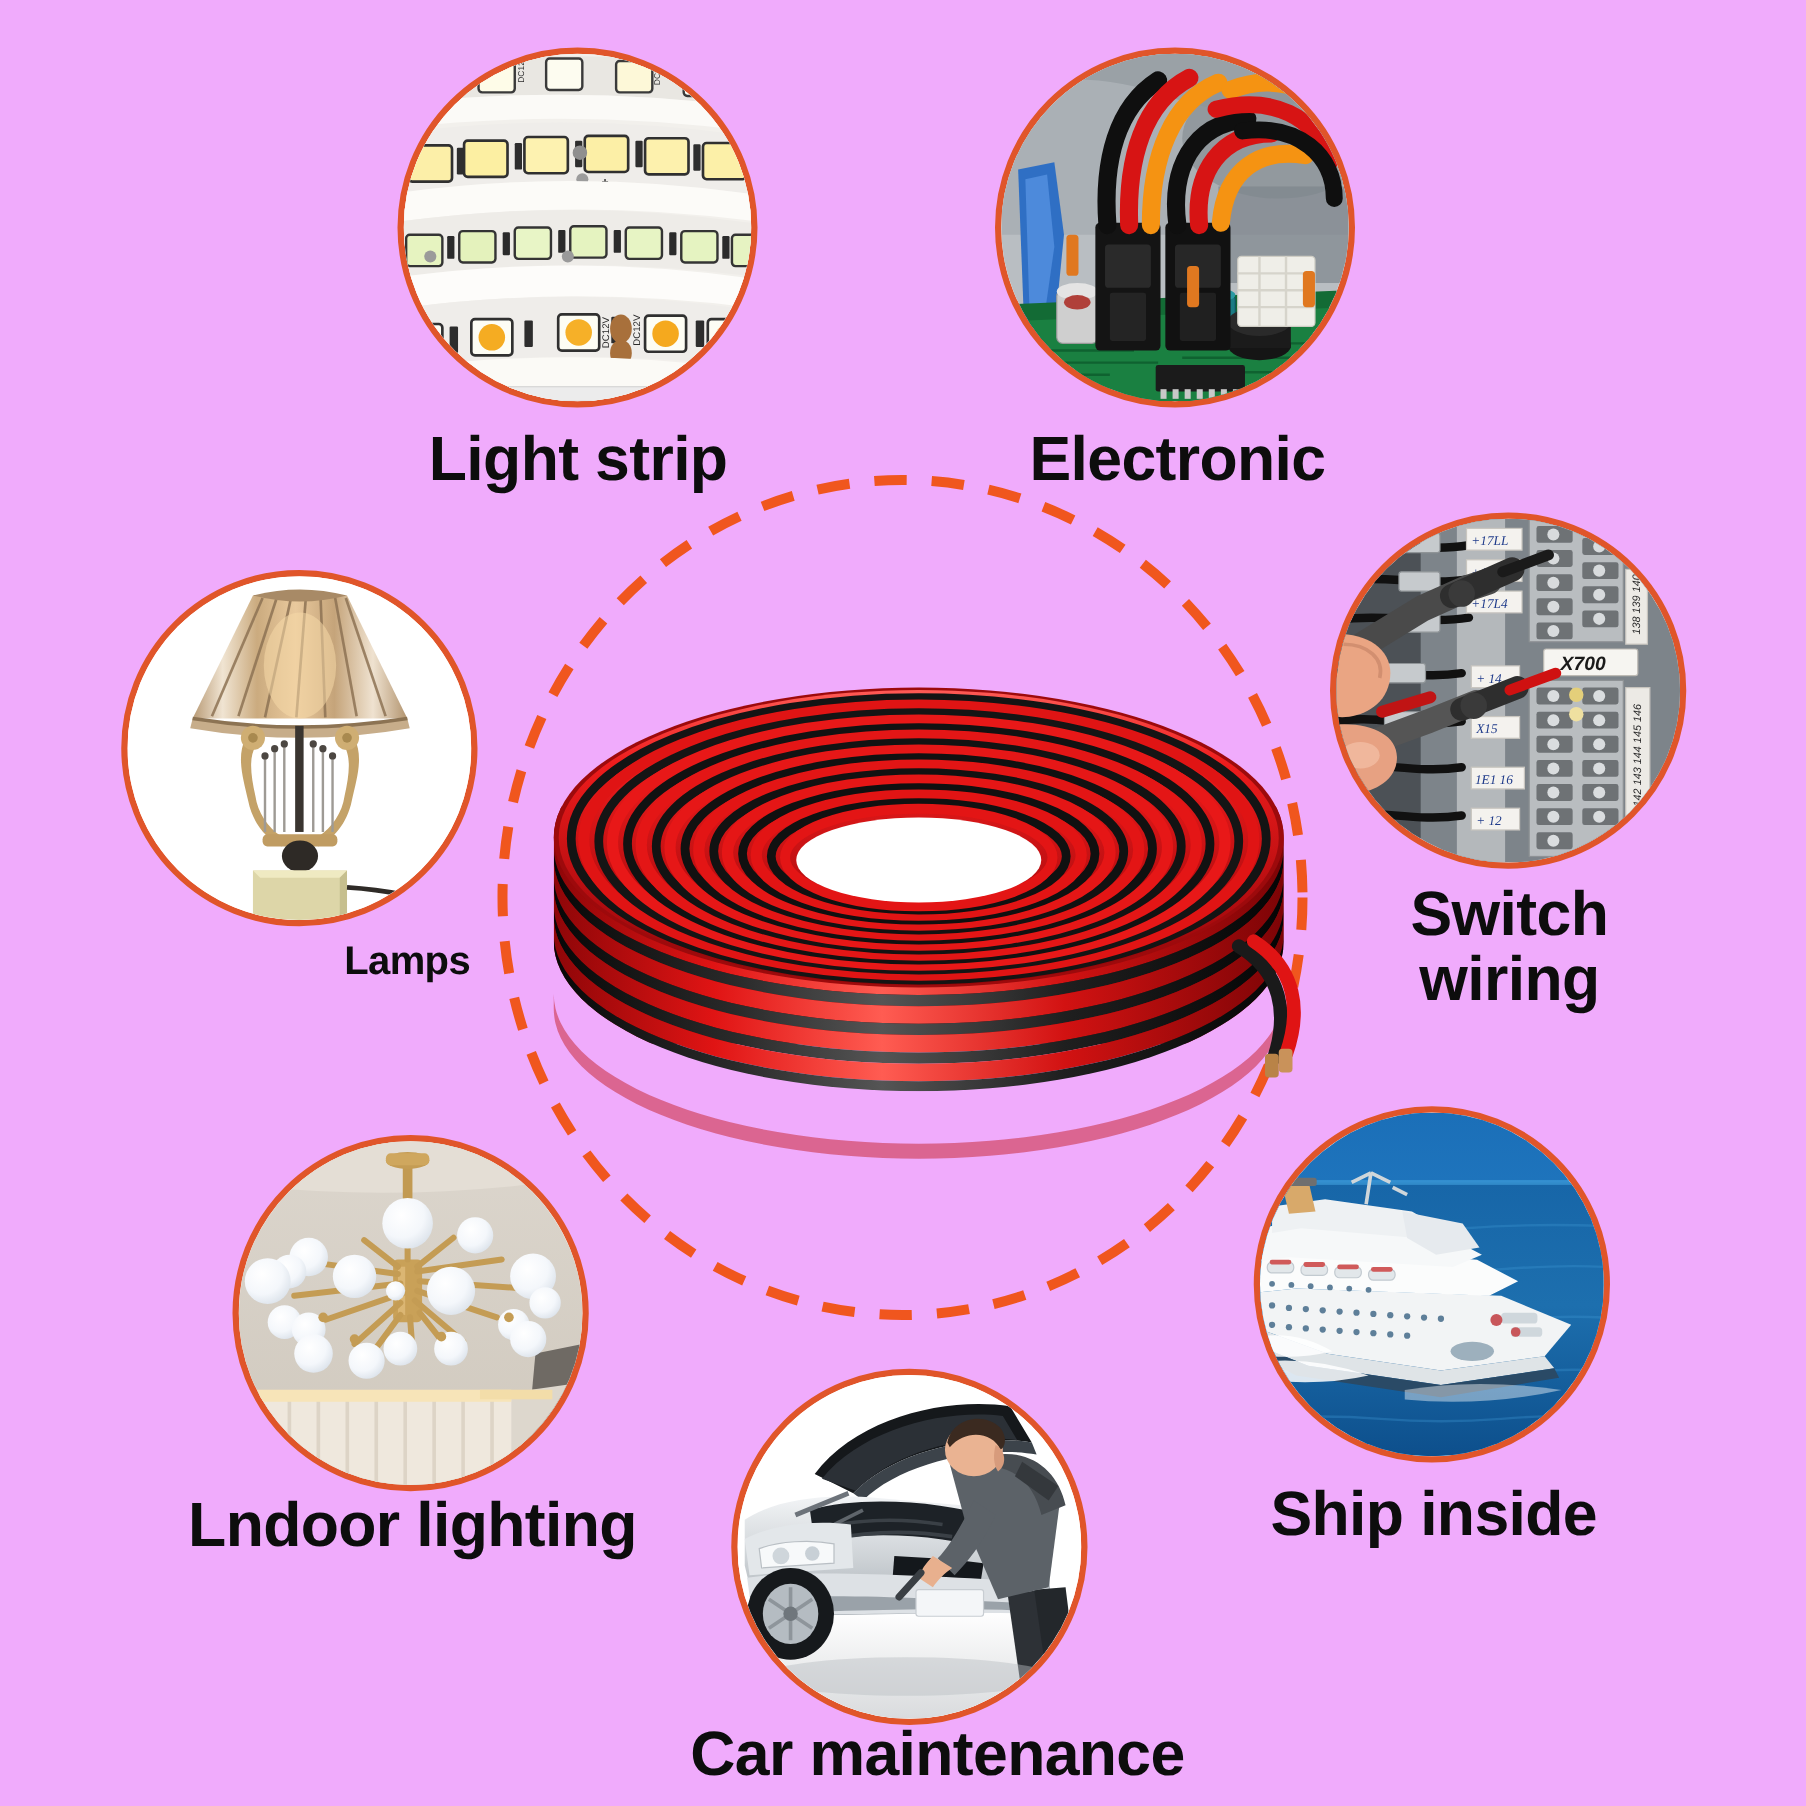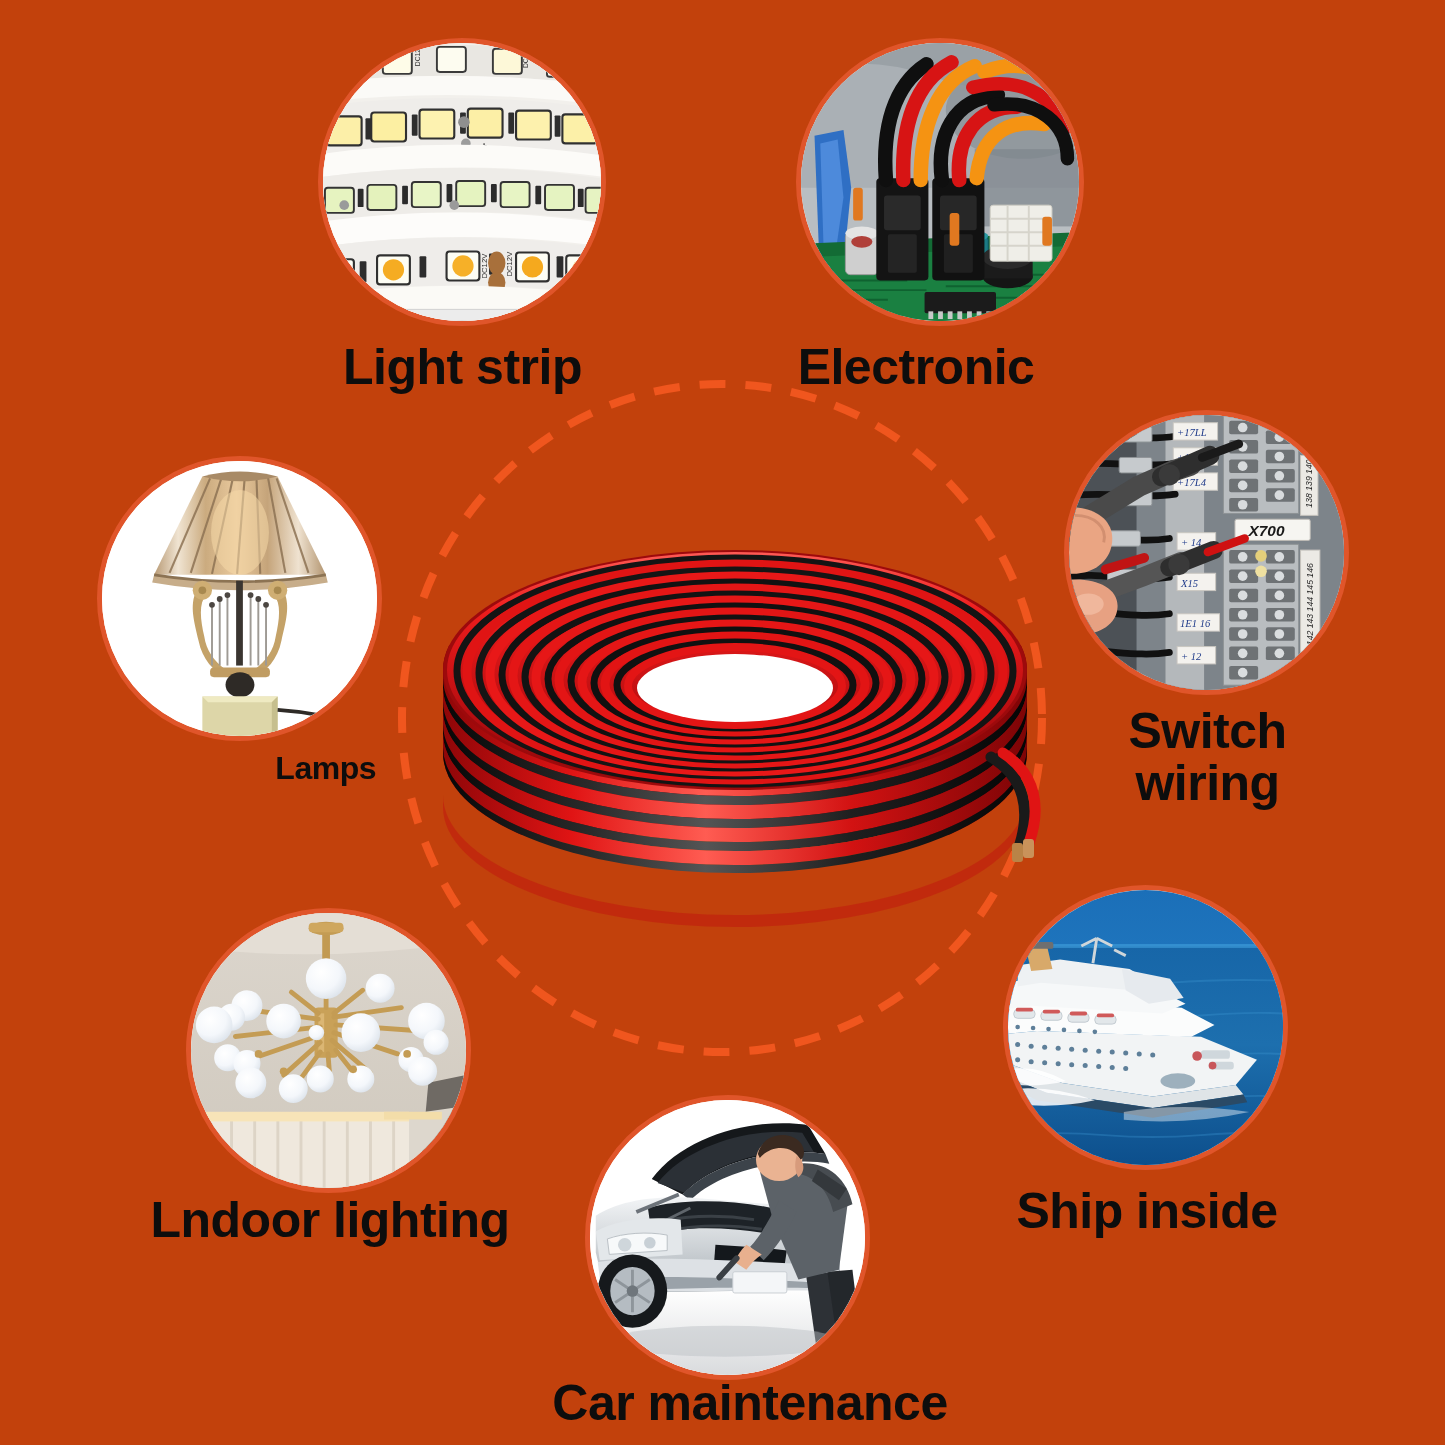--- a/index.html
+++ b/index.html
@@ -3,21 +3,21 @@
 <meta charset="utf-8">
 <title>Wire Applications Infographic</title>
 <style>
   html,body{margin:0;padding:0;}
   body{
     width:1445px;height:1445px;
     background:#ffffff;
     font-family:"Liberation Sans","DejaVu Sans",sans-serif;
     overflow:hidden;
   }
-  #stage{position:relative;width:1445px;height:1445px;background:#c2410c;}
+  #stage{position:relative;width:1445px;height:1445px;background:#f0abfc;}
 
   
   .node{position:absolute;}
   .photo{
     position:absolute;border-radius:50%;overflow:hidden;
     box-sizing:border-box;
     border:5px solid #e0552a;
     background:#fff;
   }
   .photo > svg{display:block;width:100%;height:100%;}
@@ -311,21 +311,21 @@
           <path d="M190 30 C230 14 272 30 282 70" stroke="#f59312" stroke-width="15"></path>
           <path d="M178 46 C224 34 262 52 272 90" stroke="#d71414" stroke-width="14"></path>
           <path d="M200 64 C246 58 276 84 276 120" stroke="#0f0f0f" stroke-width="14"></path>
         </g>
 
         <rect x="54" y="150" width="10" height="34" rx="3" fill="#e07820"></rect>
         <rect x="154" y="176" width="10" height="34" rx="3" fill="#e07820"></rect>
         <rect x="250" y="180" width="10" height="30" rx="3" fill="#e07820"></rect>
       </svg>
     </div>
-    <div class="caption" style="left:756px;top:342px;width:320px;font-size:50px;">Electronic</div>
+    <div class="caption" style="left:782px;top:342px;width:320px;font-size:50px;">Electronic</div>
   </div>
 
   <div class="node">
     <div class="photo" style="left:1064px;top:410px;width:285px;height:285px;font-style:italic;">
       <svg viewBox="0 0 285 285" preserveAspectRatio="xMidYMid slice">
         <rect width="285" height="285" fill="#9aa0a4"></rect>
 
         <rect x="0" y="0" width="285" height="285" fill="#7d848a"></rect>
         <rect x="0" y="0" width="70" height="285" fill="#4c5156"></rect>
         <rect x="100" y="0" width="40" height="285" fill="#b4b8bb"></rect>

